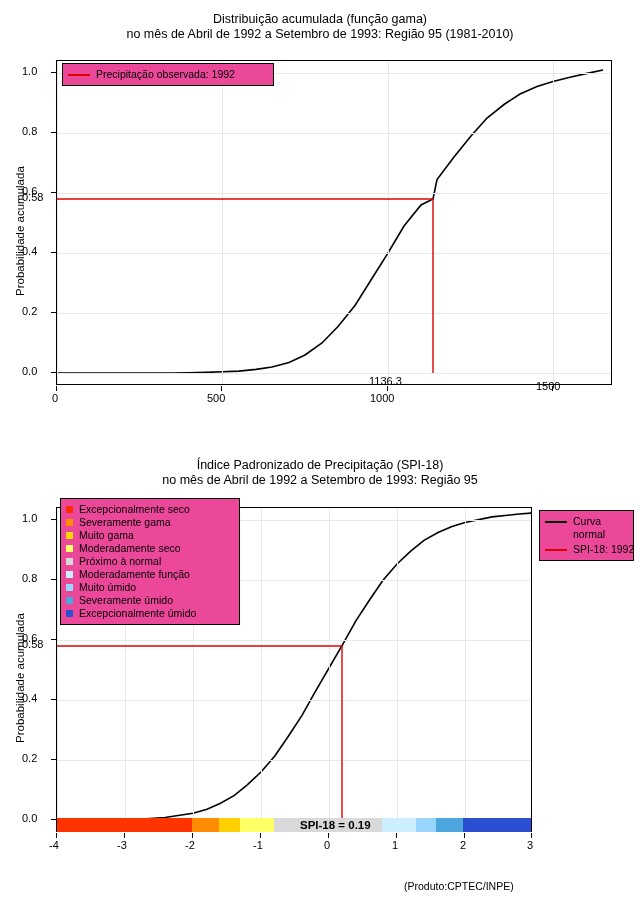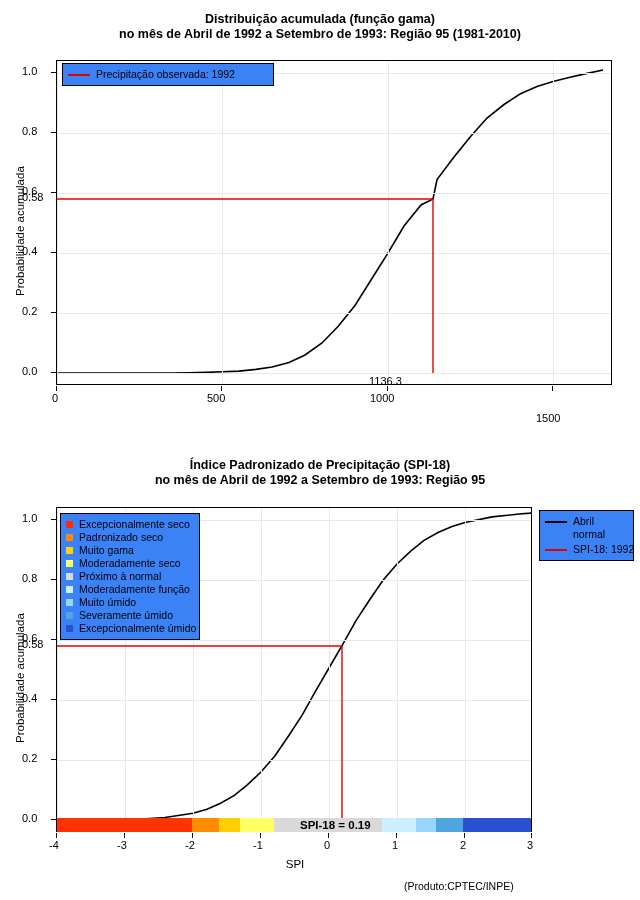--- a/index.html
+++ b/index.html
@@ -10,21 +10,21 @@
     color:#000000;
     overflow:hidden;
   }
   .page{position:relative;width:640px;height:900px;}
 
   
   .panel{position:absolute;left:0;width:640px;}
   .title{
     text-align:center;
     font-size:12.5px;
-    font-weight:bold;
+    font-weight:normal;
     line-height:15px;
   }
   .plotbox{
     position:absolute;
     border:1px solid #000;
     background:#fff;
     box-sizing:border-box;
     overflow:hidden;
   }
   .gridline{position:absolute;background:#e8e8e8;}
@@ -54,21 +54,21 @@
     transform:rotate(-90deg);
   }
   svg{display:block;}
   .curve{fill:none;stroke:#000;stroke-width:1.6;}
   .redline{stroke:#e00000;stroke-width:1.4;fill:none;}
 
   
   .legend{
     position:absolute;
     border:1px solid #000;
-    background:#3b82f6;
+    background:#ec4899;
     padding:4px 6px 4px 5px;
     font-size:10.5px;
     line-height:13px;
     box-sizing:border-box;
   }
   .legend .row{display:flex;align-items:center;white-space:nowrap;}
   .legend .lineswatch{
     display:inline-block;width:22px;height:0;border-top:2px solid #e00000;
     margin-right:6px;flex:0 0 auto;position:relative;top:0px;
   }
@@ -134,21 +134,21 @@
       </svg>
     </div>
 
     <div class="tick x" style="left:56px;top:386px;"></div>
     <div class="tick x" style="left:221px;top:386px;"></div>
     <div class="tick x" style="left:387px;top:386px;"></div>
     <div class="tick x" style="left:552px;top:386px;"></div>
     <div class="ticklabel" style="left:52px;top:392px;">0</div>
     <div class="ticklabel" style="left:207px;top:392px;">500</div>
     <div class="ticklabel" style="left:370px;top:392px;">1000</div>
-    <div class="ticklabel" style="left:536px;top:412px;">1500</div>
+    <div class="ticklabel" style="left:536px;top:380px;">1500</div>
 
     <div class="tick y" style="left:51px;top:372px;"></div>
     <div class="tick y" style="left:51px;top:312px;"></div>
     <div class="tick y" style="left:51px;top:252px;"></div>
     <div class="tick y" style="left:51px;top:192px;"></div>
     <div class="tick y" style="left:51px;top:132px;"></div>
     <div class="tick y" style="left:51px;top:72px;"></div>
     <div class="ticklabel" style="left:22px;top:365px;">0.0</div>
     <div class="ticklabel" style="left:22px;top:305px;">0.2</div>
     <div class="ticklabel" style="left:22px;top:245px;">0.4</div>
@@ -248,32 +248,31 @@
     <div class="tick y" style="left:51px;top:129px;"></div>
     <div class="tick y" style="left:51px;top:69px;"></div>
     <div class="ticklabel" style="left:22px;top:362px;">0.0</div>
     <div class="ticklabel" style="left:22px;top:302px;">0.2</div>
     <div class="ticklabel" style="left:22px;top:242px;">0.4</div>
     <div class="ticklabel" style="left:22px;top:182px;">0.6</div>
     <div class="ticklabel" style="left:22px;top:122px;">0.8</div>
     <div class="ticklabel" style="left:22px;top:62px;">1.0</div>
     <div class="ticklabel" style="left:22px;top:188px;">0.58</div>
 
-    <div class="axislabel" style="left:0;top:408px;width:590px;">SPI</div>
     <div class="ylabel" style="left:14px;top:293px;">Probabilidade acumulada</div>
     <div class="produto" style="left:404px;top:430px;">(Produto:CPTEC/INPE)</div>
 
-    <div class="legend" style="left:60px;top:63px;width:140px;">
+    <div class="legend" style="left:60px;top:48px;width:180px;">
       <div class="row">
           <span class="dot" style="background:#ff2a00;"></span>
           <span>Excepcionalmente seco</span>
         </div>
       <div class="row">
           <span class="dot" style="background:#ff8c00;"></span>
-          <span>Padronizado seco</span>
+          <span>Severamente gama</span>
         </div>
       <div class="row">
           <span class="dot" style="background:#ffd500;"></span>
           <span>Muito gama</span>
         </div>
       <div class="row">
           <span class="dot" style="background:#ffff66;"></span>
           <span>Moderadamente seco</span>
         </div>
       <div class="row">
@@ -295,21 +294,21 @@
       <div class="row">
           <span class="dot" style="background:#2a4fd0;"></span>
           <span>Excepcionalmente úmido</span>
         </div>
     </div>
 
     <div class="legend" style="left:539px;top:60px;width:95px;">
       <div class="row" style="align-items:flex-start;">
         <span class="lineswatch black" style="margin-top:6px;"></span>
         <span>
-          <span>Abril</span><br>
+          <span>Curva</span><br>
           <span>normal</span>
         </span>
       </div>
       <div class="row" style="margin-top:2px;">
         <span class="lineswatch"></span>
         <span>SPI-18: 1992</span>
       </div>
     </div>
 
   </div>

